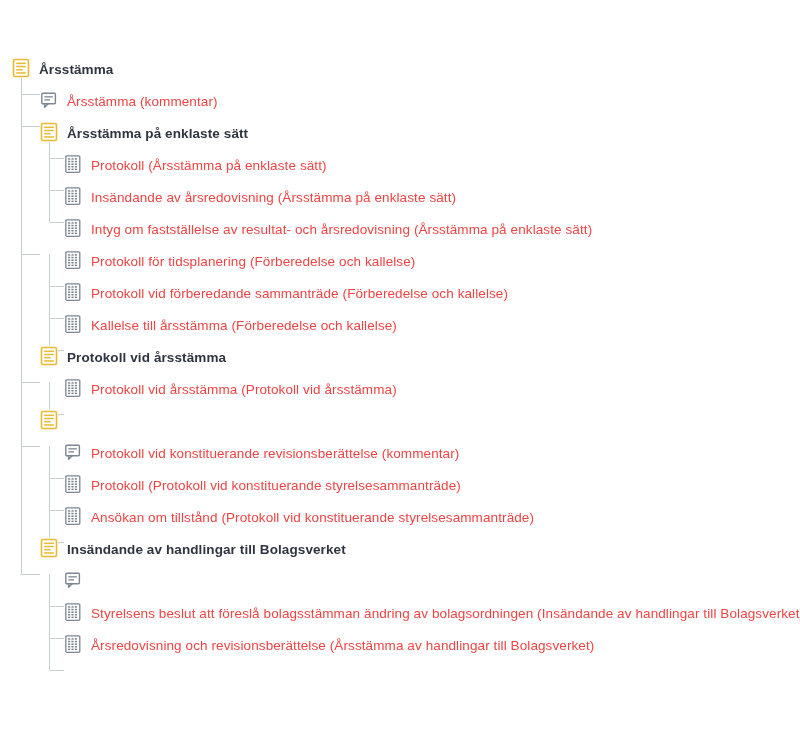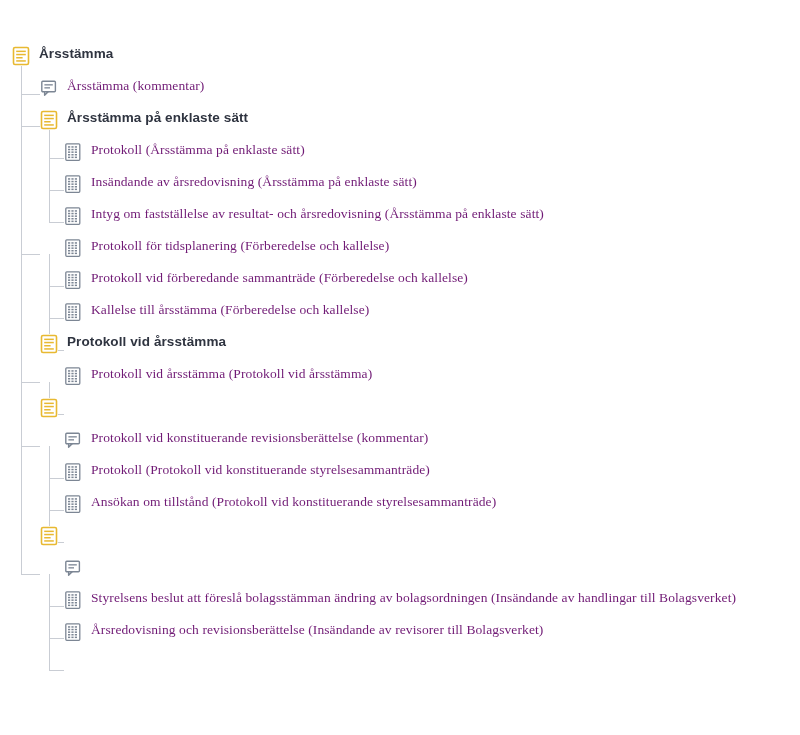--- a/index.html
+++ b/index.html
@@ -17,21 +17,21 @@
 
   #tree {
     position: relative;
     padding: 46px 0 0 0;
   }
 
   
   .node {
     position: relative;
     display: flex;
-    align-items: flex-start;
+    align-items: flex-end;
     height: 32px;
     white-space: nowrap;
   }
 
   
   .level-0 { padding-left: 12px; }
   .level-1 { padding-left: 40px; }
   .level-2 { padding-left: 64px; }
 
   
@@ -60,22 +60,21 @@
     font-size: 13.5px;
     line-height: 16px;
     letter-spacing: 0.1px;
   }
   .label.bold {
     font-weight: bold;
     color: #2f3440;
     font-size: 13.5px;
   }
   .label.plain {
-    color: #701a75;
-    font-family: Liberation Serif, serif;
+    color: #ef4444;
   }
 </style>
 </head>
 <body>
 
 <div id="tree">
     <div class="node level-0">
       <span class="icon"><svg width="18" height="20" viewBox="0 0 18 20">
           <rect x="1.5" y="1.5" width="15" height="17" rx="1.5" fill="#ffffff" stroke="#e8b931" stroke-width="1.6"></rect>
           <rect x="4.2" y="4.6" width="9.6" height="1.5" fill="#e8b931"></rect>
@@ -322,20 +321,21 @@
       <span class="label plain">Ansökan om tillstånd (Protokoll vid konstituerande styrelsesammanträde)</span>
     </div>
     <div class="node level-1">
       <span class="icon"><svg width="18" height="20" viewBox="0 0 18 20">
           <rect x="1.5" y="1.5" width="15" height="17" rx="1.5" fill="#ffffff" stroke="#e8b931" stroke-width="1.6"></rect>
           <rect x="4.2" y="4.6" width="9.6" height="1.5" fill="#e8b931"></rect>
           <rect x="4.2" y="7.8" width="9.6" height="1.5" fill="#e8b931"></rect>
           <rect x="4.2" y="11.0" width="6.4" height="1.5" fill="#e8b931"></rect>
           <rect x="4.2" y="14.2" width="9.6" height="1.5" fill="#e8b931"></rect>
         </svg></span>
+      <span class="label bold">Insändande av handlingar till Bolagsverket</span>
     </div>
     <div class="node level-2">
       <span class="icon"><svg width="18" height="20" viewBox="0 0 18 20">
           <rect x="1.8" y="3.2" width="13.6" height="10.6" rx="1" fill="#ffffff" stroke="#7c8694" stroke-width="1.4"></rect>
           <path d="M4.6 13.8 L4.6 17.2 L8.2 13.8 Z" fill="#ffffff" stroke="#7c8694" stroke-width="1.4" stroke-linejoin="round"></path>
           <rect x="4.4" y="6.2" width="8.4" height="1.3" fill="#7c8694"></rect>
           <rect x="4.4" y="9.2" width="5.6" height="1.3" fill="#7c8694"></rect>
         </svg></span>
     </div>
     <div class="node level-2">
@@ -371,21 +371,21 @@
           <rect x="4" y="9.4" width="2.2" height="1.5" fill="#7c8694"></rect>
           <rect x="7.4" y="9.4" width="2.2" height="1.5" fill="#7c8694"></rect>
           <rect x="10.8" y="9.4" width="2.2" height="1.5" fill="#7c8694"></rect>
           <rect x="4" y="12" width="2.2" height="1.5" fill="#7c8694"></rect>
           <rect x="7.4" y="12" width="2.2" height="1.5" fill="#7c8694"></rect>
           <rect x="10.8" y="12" width="2.2" height="1.5" fill="#7c8694"></rect>
           <rect x="4" y="14.600000000000001" width="2.2" height="1.5" fill="#7c8694"></rect>
           <rect x="7.4" y="14.600000000000001" width="2.2" height="1.5" fill="#7c8694"></rect>
           <rect x="10.8" y="14.600000000000001" width="2.2" height="1.5" fill="#7c8694"></rect>
         </svg></span>
-      <span class="label plain">Årsredovisning och revisionsberättelse (Insändande av revisorer till Bolagsverket)</span>
+      <span class="label plain">Årsredovisning och revisionsberättelse (Årsstämma av handlingar till Bolagsverket)</span>
     </div>
     <div class="vline" style="left: 21px; top: 62px; height: 512px;"></div>
     <div class="hline" style="left: 21px; top: 94px; width: 19px;"></div>
     <div class="hline" style="left: 21px; top: 126px; width: 19px;"></div>
     <div class="hline" style="left: 21px; top: 254px; width: 19px;"></div>
     <div class="hline" style="left: 21px; top: 382px; width: 19px;"></div>
     <div class="hline" style="left: 21px; top: 446px; width: 19px;"></div>
     <div class="hline" style="left: 21px; top: 574px; width: 19px;"></div>
     <div class="vline" style="left: 49px; top: 126px; height: 96px;"></div>
     <div class="hline" style="left: 49px; top: 158px; width: 15px;"></div>

